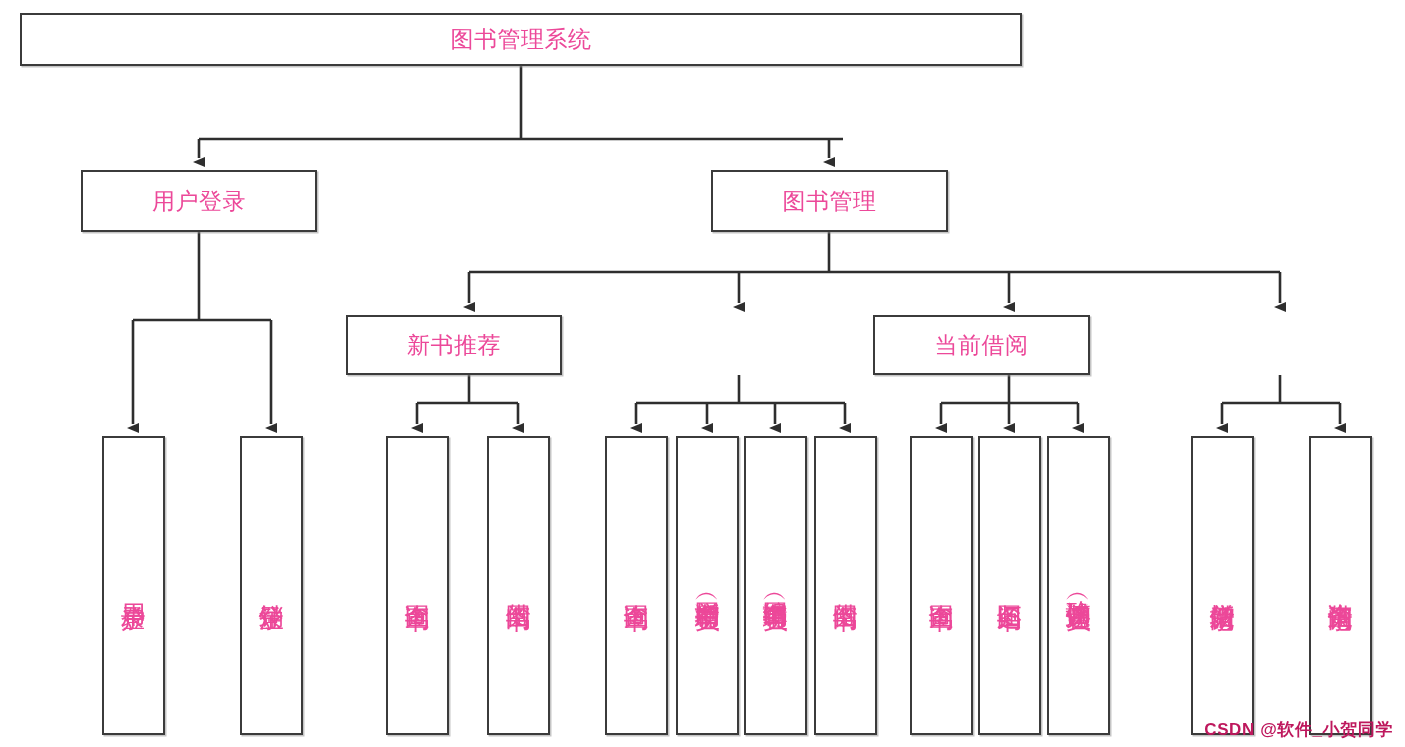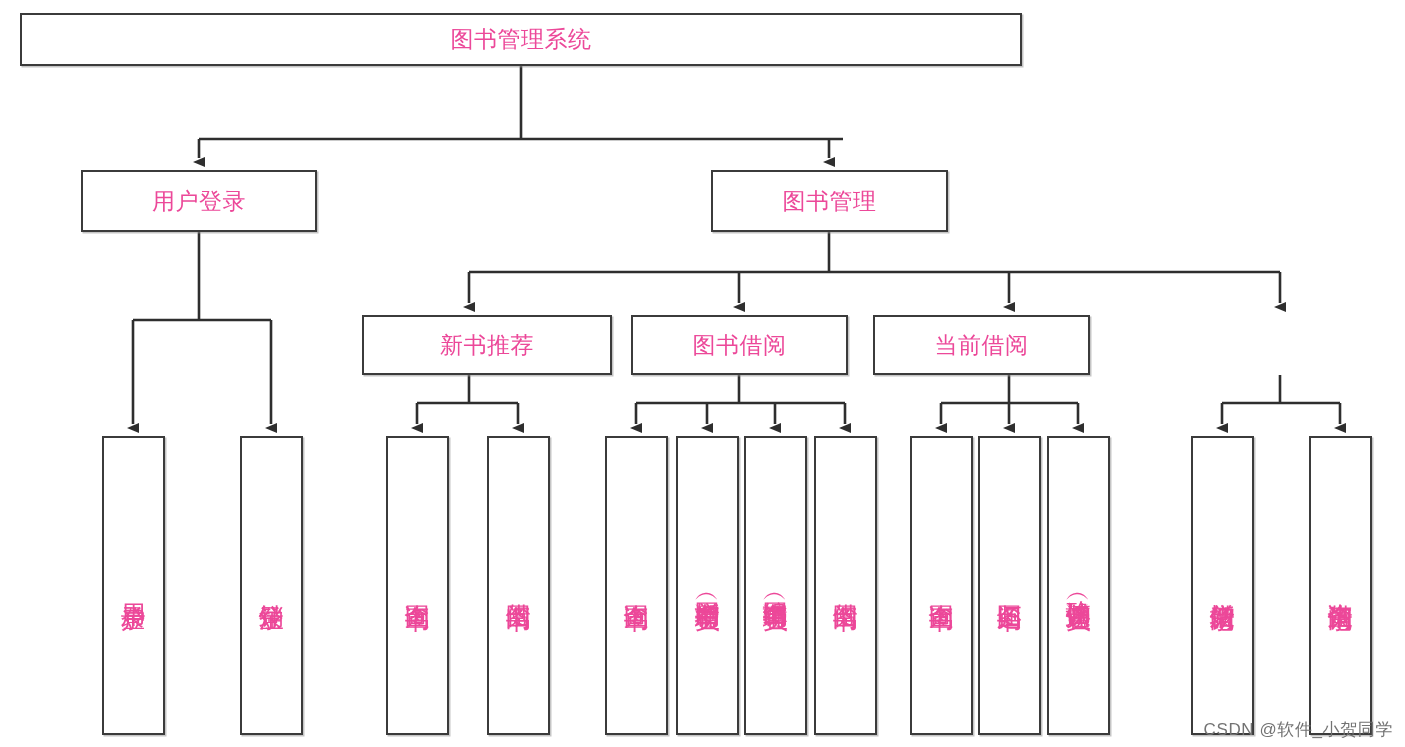--- a/index.html
+++ b/index.html
@@ -55,24 +55,25 @@
     line-height: 1.05;
     letter-spacing: 1px;
     max-height: 272px;
     white-space: normal;
   }
   #watermark {
     position: absolute;
     right: 12px;
     bottom: 6px;
     font-size: 17px;
-    color: #737373;
+    color: #be185d;
     letter-spacing: 0.6px;
     user-select: none;
     font-family: "Liberation Sans", "DejaVu Sans", sans-serif;
+    font-weight: bold;
   }
 </style>
 </head>
 <body>
 
 <div id="diagram-root">
 
   <svg class="connectors" viewBox="0 0 1405 747" xmlns="http://www.w3.org/2000/svg">
     <defs>
       <marker id="arrow" markerWidth="10" markerHeight="12" refX="1" refY="6" orient="auto" markerUnits="userSpaceOnUse">
@@ -127,25 +128,22 @@
     <span class="label">图书管理系统</span>
   </div>
 
   <div class="node horizontal" style="left:81px; top:170px; width:236px; height:62px;">
     <span class="label">用户登录</span>
   </div>
   <div class="node horizontal" style="left:711px; top:170px; width:237px; height:62px;">
     <span class="label">图书管理</span>
   </div>
 
-  <div class="node horizontal" style="left:362px; top:315px; width:250px; height:60px;">
+  <div class="node horizontal" style="left:346px; top:315px; width:216px; height:60px;">
     <span class="label">新书推荐</span>
-  </div>
-  <div class="node horizontal" style="left:631px; top:315px; width:217px; height:60px;">
-    <span class="label">图书借阅</span>
   </div>
   <div class="node horizontal" style="left:873px; top:315px; width:217px; height:60px;">
     <span class="label">当前借阅</span>
   </div>
 
   <div class="node vertical" style="left:102px; top:436px; width:63px; height:299px;">
     <span class="label">用户登录</span>
   </div>
   <div class="node vertical" style="left:240px; top:436px; width:63px; height:299px;">
     <span class="label">注销登录</span>

